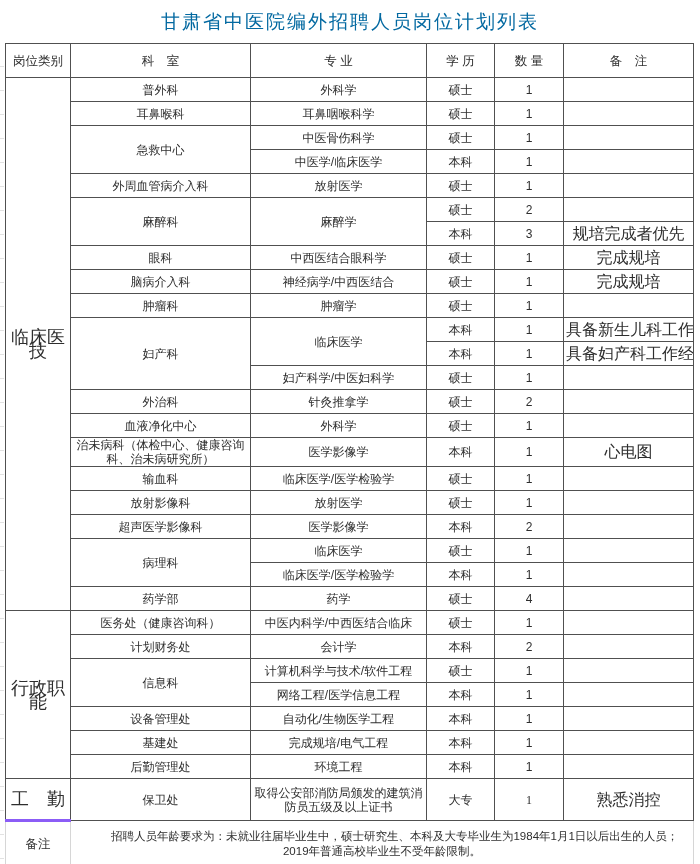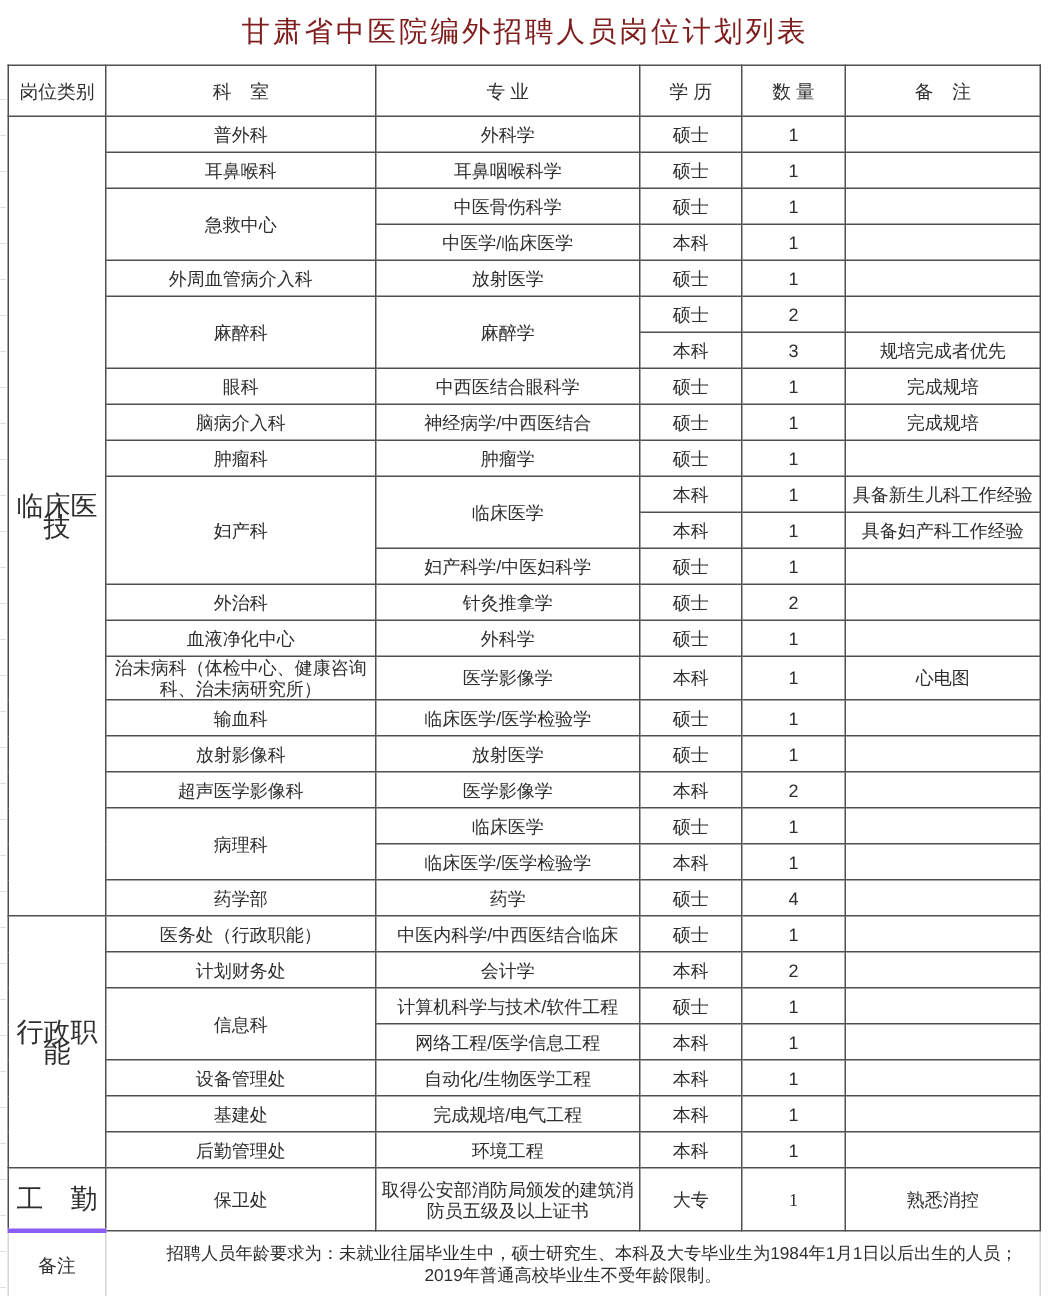--- a/index.html
+++ b/index.html
@@ -3,21 +3,21 @@
 <meta charset="utf-8">
 <style>
   html, body { margin: 0; padding: 0; background: #ffffff; }
   body {
     width: 700px; height: 864px; position: relative; overflow: hidden;
     font-family: "Liberation Sans", "DejaVu Sans", sans-serif;
     color: #2b2b2b;
   }
   .page-title {
     position: absolute; left: 0; top: 8px; width: 700px; text-align: center;
-    font-size: 19px; letter-spacing: 2px; color: #7f1d1d; line-height: 28px;
+    font-size: 19px; letter-spacing: 2px; color: #0369a1; line-height: 28px;
   }
   .sheet-grid-left {
     position: absolute; left: 0; top: 43px; width: 4px; height: 821px;
     background: repeating-linear-gradient(to bottom, transparent 0, transparent 23px, #e2e2e2 23px, #e2e2e2 24px);
   }
   table.plan {
     position: absolute; left: 5px; top: 43px; width: 688px;
     border-collapse: collapse; table-layout: fixed;
     font-size: 12px;
   }
@@ -29,21 +29,21 @@
   table.plan thead th { height: 33px; font-size: 12.5px; }
   table.plan tbody tr { height: 24px; }
   table.plan tbody tr.tall td { height: 40px; font-family: Liberation Serif, serif; }
   .col-cat { width: 65px; }
   .col-dept { width: 180px; }
   .col-major { width: 176px; }
   .col-degree { width: 68px; }
   .col-count { width: 69px; }
   .col-note { width: 130px; }
   td.cat-cell { font-size: 18px; }
-  td.note-cell { font-size: 12px; white-space: nowrap; }
+  td.note-cell { font-size: 16px; white-space: nowrap; }
   tr.footer-row td { border: 1px solid #d6d6d6; height: 41px; }
   tr.footer-row td.footer-label { border-top: 3px solid #8b5cf6; font-size: 12.5px; }
   tr.footer-row td.footer-text {
     border-top: 1px solid #505050; text-align: center; padding: 2px 4px;
     text-indent: 2.2em; line-height: 15px; font-size: 11.5px;
   }
 </style>
 </head>
 <body>
 
@@ -214,21 +214,21 @@
       </tr>
       <tr>
         <td>药学部</td>
         <td>药学</td>
         <td>硕士</td>
         <td>4</td>
         <td class="note-cell"></td>
       </tr>
       <tr>
         <td class="cat-cell" rowspan="7">行政职能</td>
-        <td>医务处（行政职能）</td>
+        <td>医务处（健康咨询科）</td>
         <td>中医内科学/中西医结合临床</td>
         <td>硕士</td>
         <td>1</td>
         <td class="note-cell"></td>
       </tr>
       <tr>
         <td>计划财务处</td>
         <td>会计学</td>
         <td>本科</td>
         <td>2</td>

